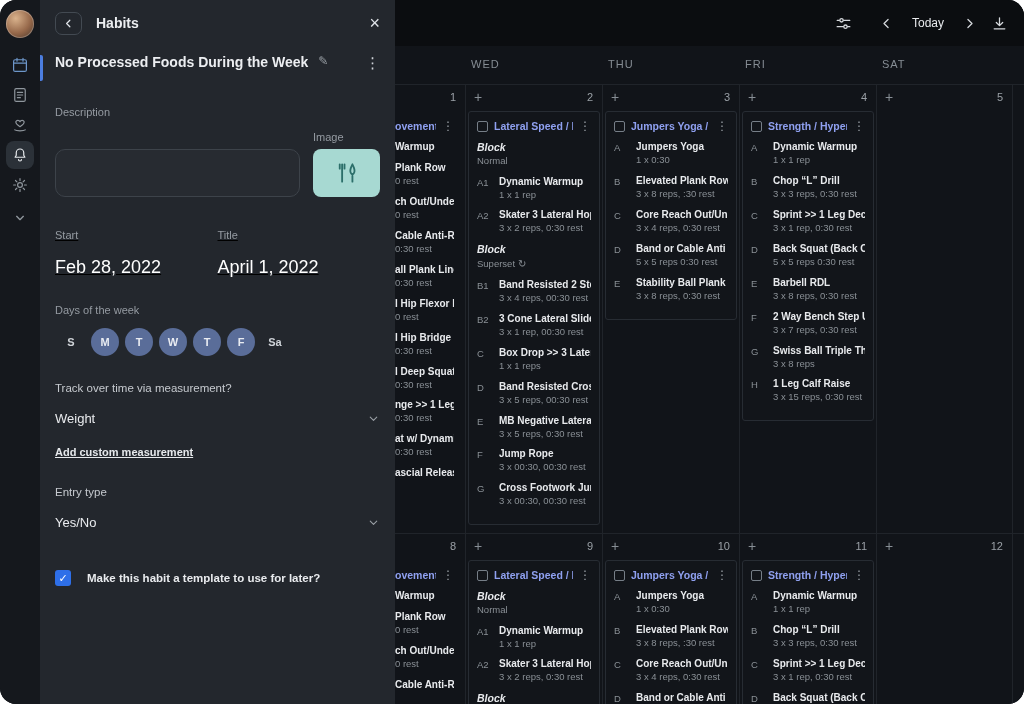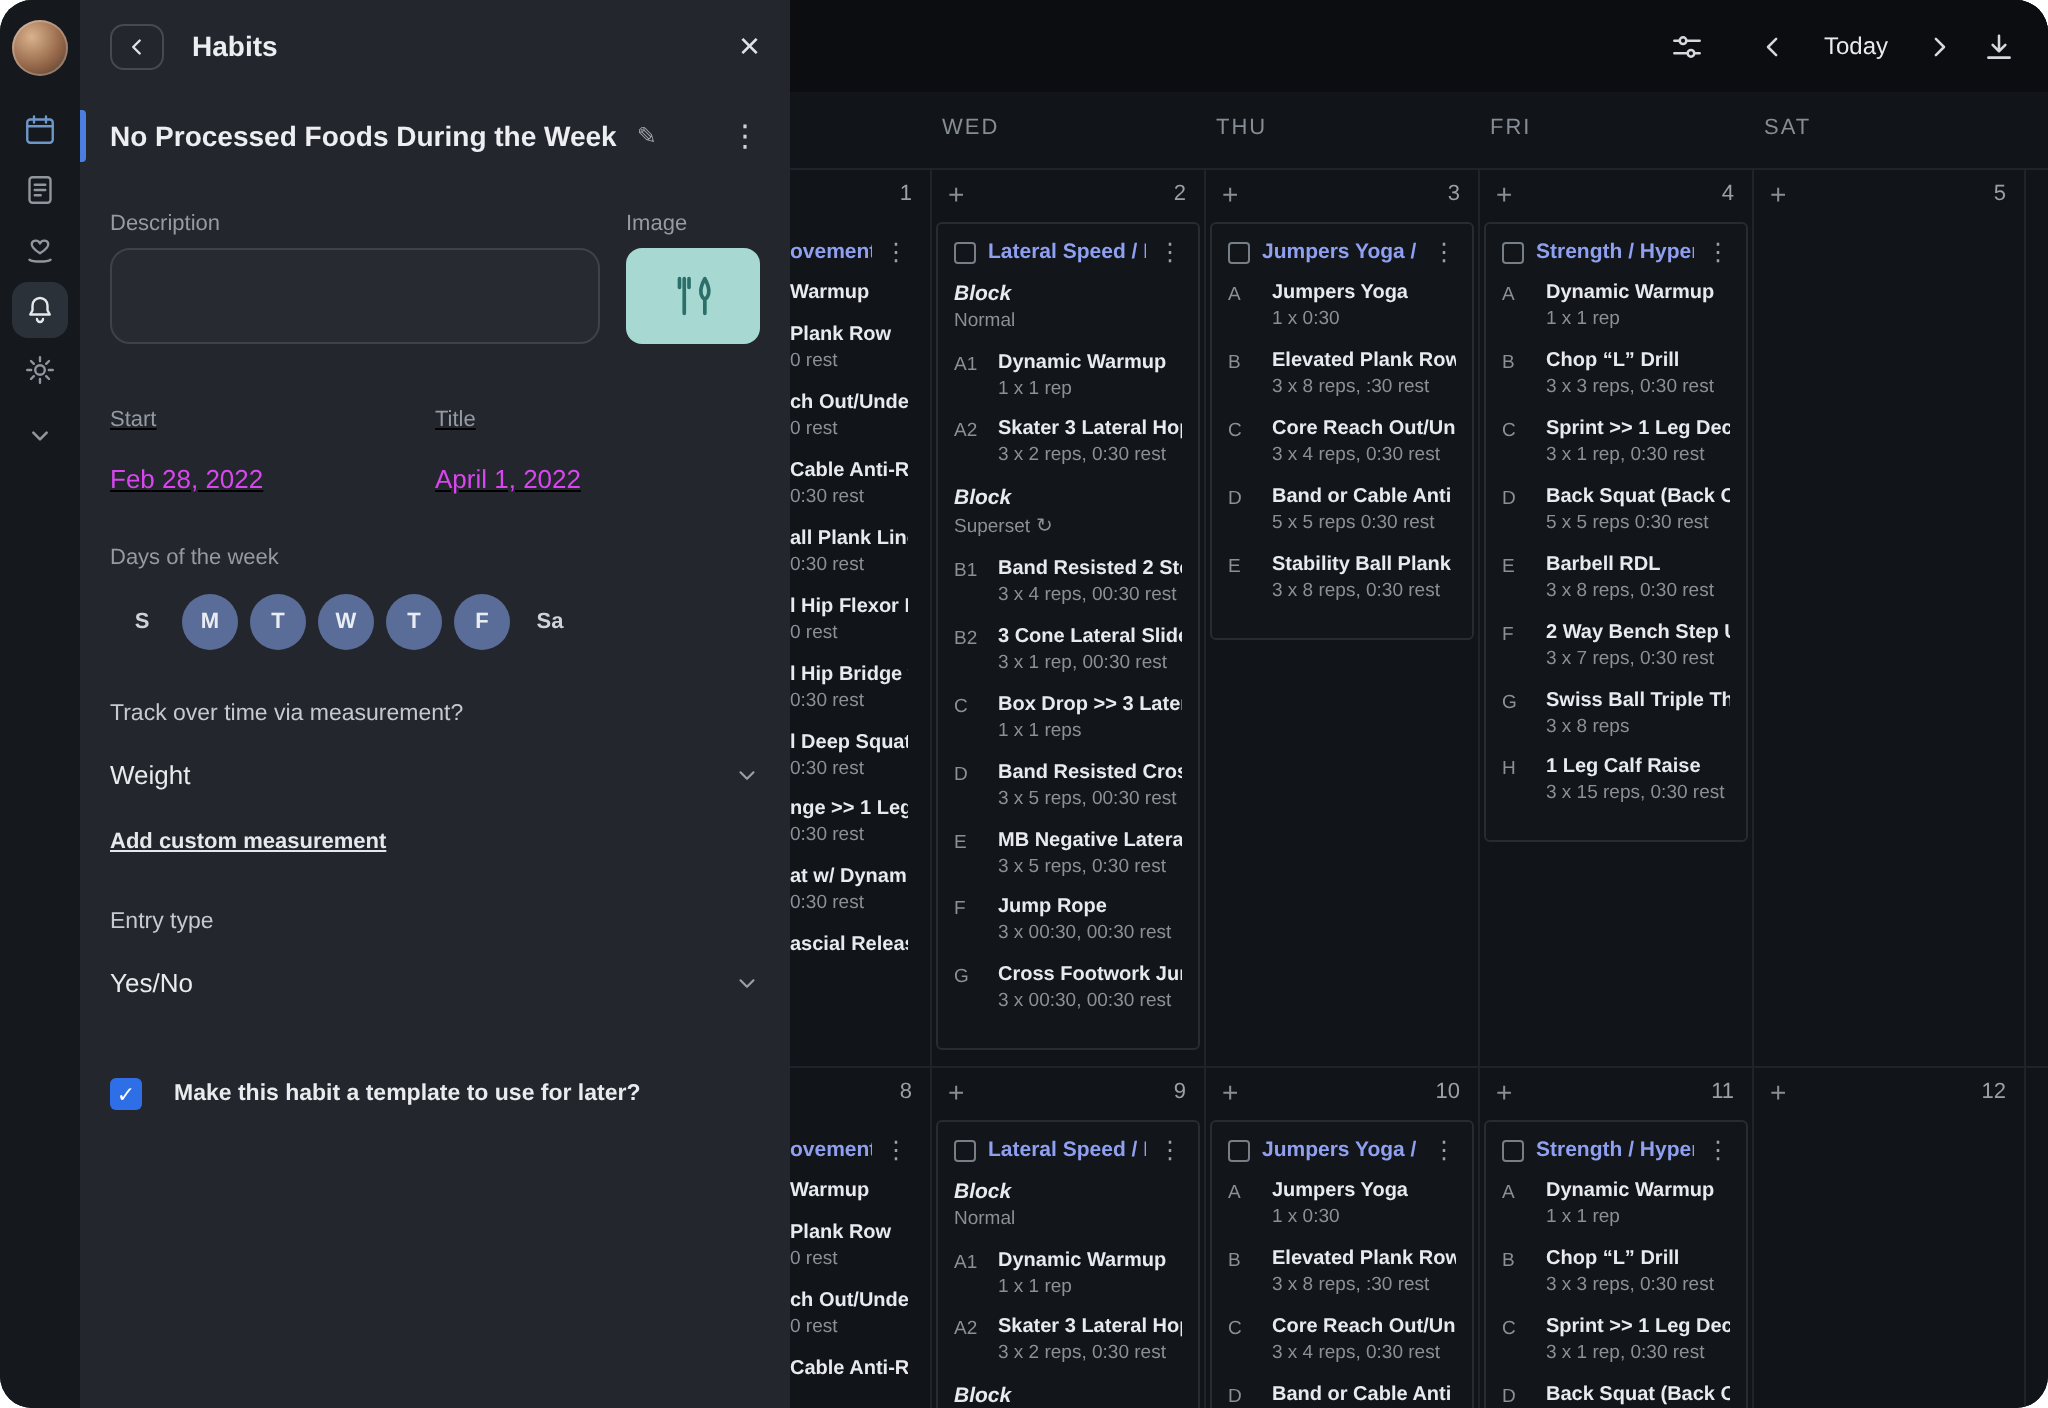--- a/index.html
+++ b/index.html
@@ -53,38 +53,38 @@
   .cycle { font-size:10px; margin-left:3px; }
 
   
   .drawer { position:absolute; left:40px; top:0; width:355px; height:100%; background:#23272d; z-index:20; padding:0 15px; }
   .d-header { height:46px; display:flex; align-items:center; }
   .back-btn { width:27px; height:23px; border:1px solid #434a52; border-radius:7px; background:none; color:#dfe3e8;
               display:flex; align-items:center; justify-content:center; cursor:pointer; }
   .d-title { font-size:14px; font-weight:bold; color:#eceef1; margin-left:14px; }
   .close-btn { margin-left:auto; background:none; border:none; color:#dfe3e8; font-size:18px; cursor:pointer; line-height:1; }
 
-  .d-habit-row { position:relative; display:flex; align-items:center; margin:8px -15px 24px; padding-left:15px; height:28px; }
+  .d-habit-row { position:relative; display:flex; align-items:flex-start; margin:8px -15px 24px; padding-left:15px; height:28px; }
   .accent { position:absolute; left:0; top:1px; width:3px; height:26px; background:#4c7ee0; border-radius:0 2px 2px 0; }
   .habit-name { font-size:14px; font-weight:bold; color:#eceef1; }
   .pencil { color:#9aa0a6; font-size:12px; margin-left:10px; cursor:pointer; }
   .d-kebab { margin-left:auto; margin-right:15px; color:#cfd3d8; font-size:15px; cursor:pointer; }
 
   .d-label { font-size:11px; color:#959ba2; }
   .d-label-row { display:flex; justify-content:space-between; margin-bottom:6px; }
-  .d-label-row .img-label { width:67px; }
+  .d-label-row .img-label { width:67px;margin-top:25px; }
   .d-desc-row { display:flex; gap:13px; margin-bottom:32px; }
   .desc-input { flex:1; height:48px; background:#272b31; border:1px solid #3d434a; border-radius:10px;
                 resize:none; color:#e8eaed; font-family:inherit; font-size:12px; padding:8px; outline:none; }
   .img-tile { width:67px; height:48px; border:none; border-radius:8px; background:#a7d9d2; cursor:pointer;
               display:flex; align-items:center; justify-content:center; }
 
   .d-two-col { display:flex; margin-bottom:26px;text-decoration:underline; }
   .d-col { width:170px; }
-  .d-value { font-size:13px; color:#d946ef; margin-top:16px; cursor:pointer; }
+  .d-value { font-size:18px; color:#ffffff; margin-top:16px; cursor:pointer; }
 
   .d-days-label { margin-bottom:12px; }
   .day-pills { display:flex; gap:6px; margin:0 0 26px 2px; }
   .day-pill { width:28px; height:28px; border-radius:50%; display:flex; align-items:center; justify-content:center;
               font-size:11px; font-weight:bold; color:#cfd3d8; cursor:pointer; }
   .day-pill.sel { background:#5a6d99; color:#e9ecf2; }
 
   .d-q { font-size:11.5px; color:#c6cacf; margin-bottom:14px; }
   .d-select { display:flex; align-items:center; justify-content:space-between; font-size:13px; color:#e9ebee;
               margin-bottom:14px; height:20px; cursor:pointer; }

